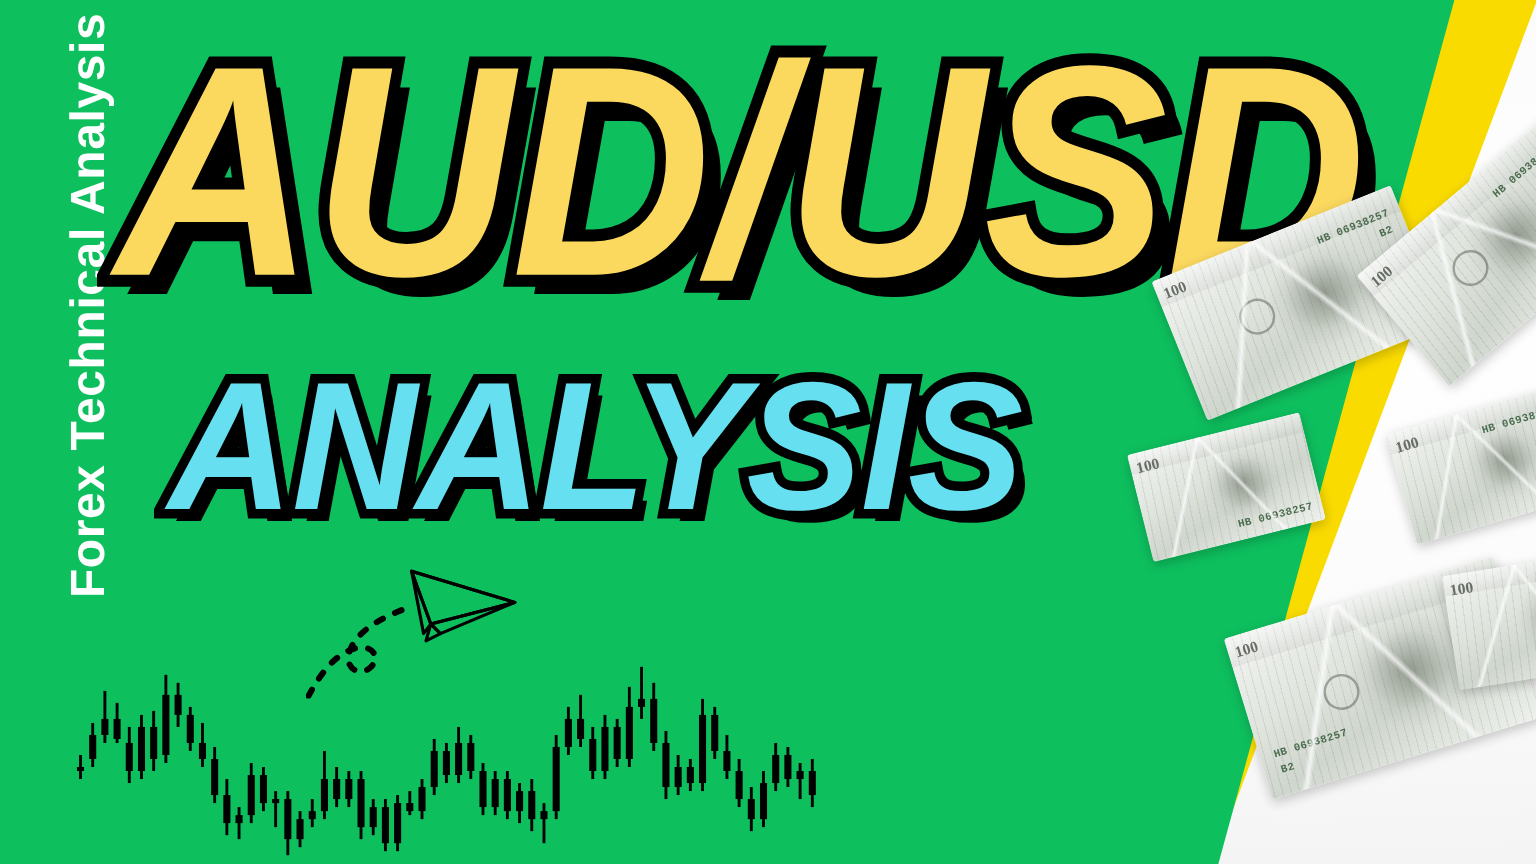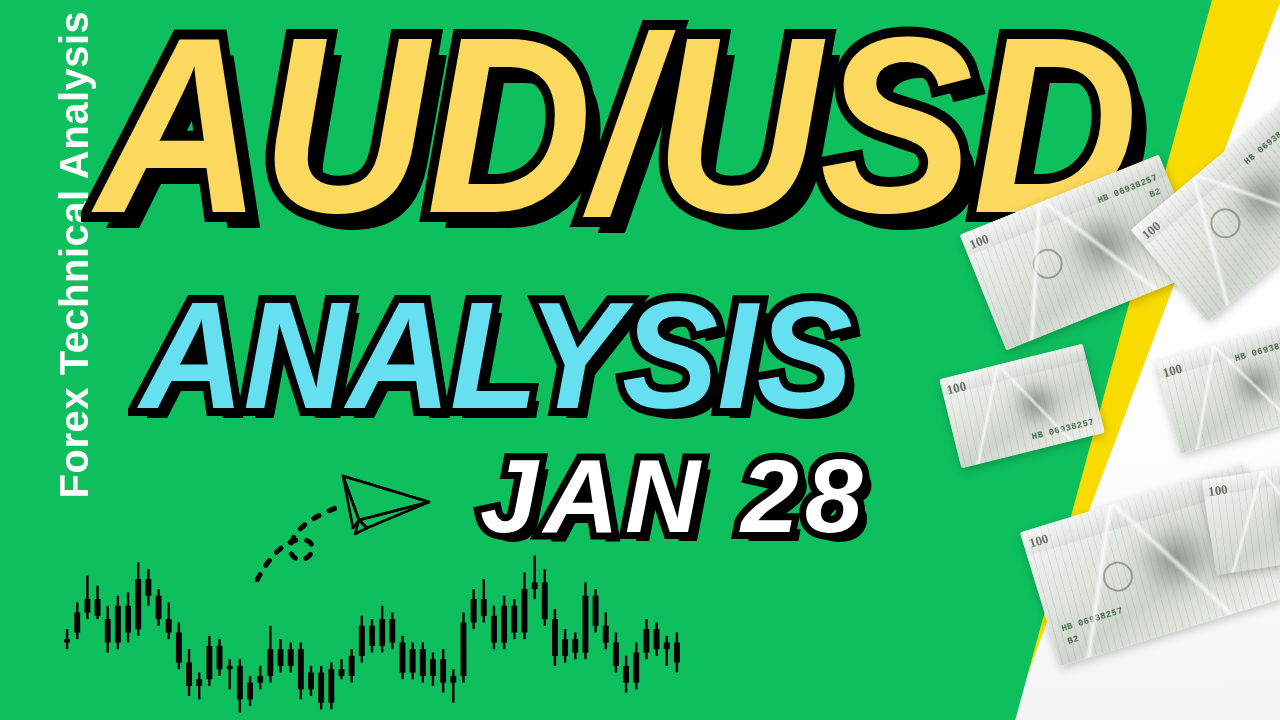--- a/index.html
+++ b/index.html
@@ -57,21 +57,21 @@
     letter-spacing: .5px;
     text-align: center;
     white-space: nowrap;
     pointer-events: none;
   }
 
   
   .headline-wrap {
     position: absolute;
     left: 0;
-    top: 0;
+    top: 17px;
     width: 1000px;
     height: 600px;
   }
   .ttl {
     position: absolute;
     margin: 0;
     font-weight: bold;
     font-style: italic;
     white-space: nowrap;
     line-height: .86;
@@ -342,21 +342,20 @@
       <path d="M104 58 L174 40 L112 66 Z"></path>
       <path d="M88 14 L104 58 L98 66 Z"></path>
       <path d="M104 58 L112 66 L100 72 Z"></path>
       <path d="M88 14 L174 40"></path>
     </g>
   </svg>
 
   <div class="headline-wrap">
     <h1 class="ttl ttl-pair">AUD/USD</h1>
     <h2 class="ttl ttl-analysis">ANALYSIS</h2>
-    <h3 class="ttl ttl-date">JAN 28</h3>
   </div>
 
   <div class="notes">
 
     <div class="note note-a">
       <div class="band" style="top:0"></div>
       <div class="oval"></div>
       <div class="seal" style="left:26%; top:36%"></div>
       <div class="corner100" style="left:6px; top:6px">100</div>
       <div class="corner100" style="right:8px; bottom:6px">100</div>

